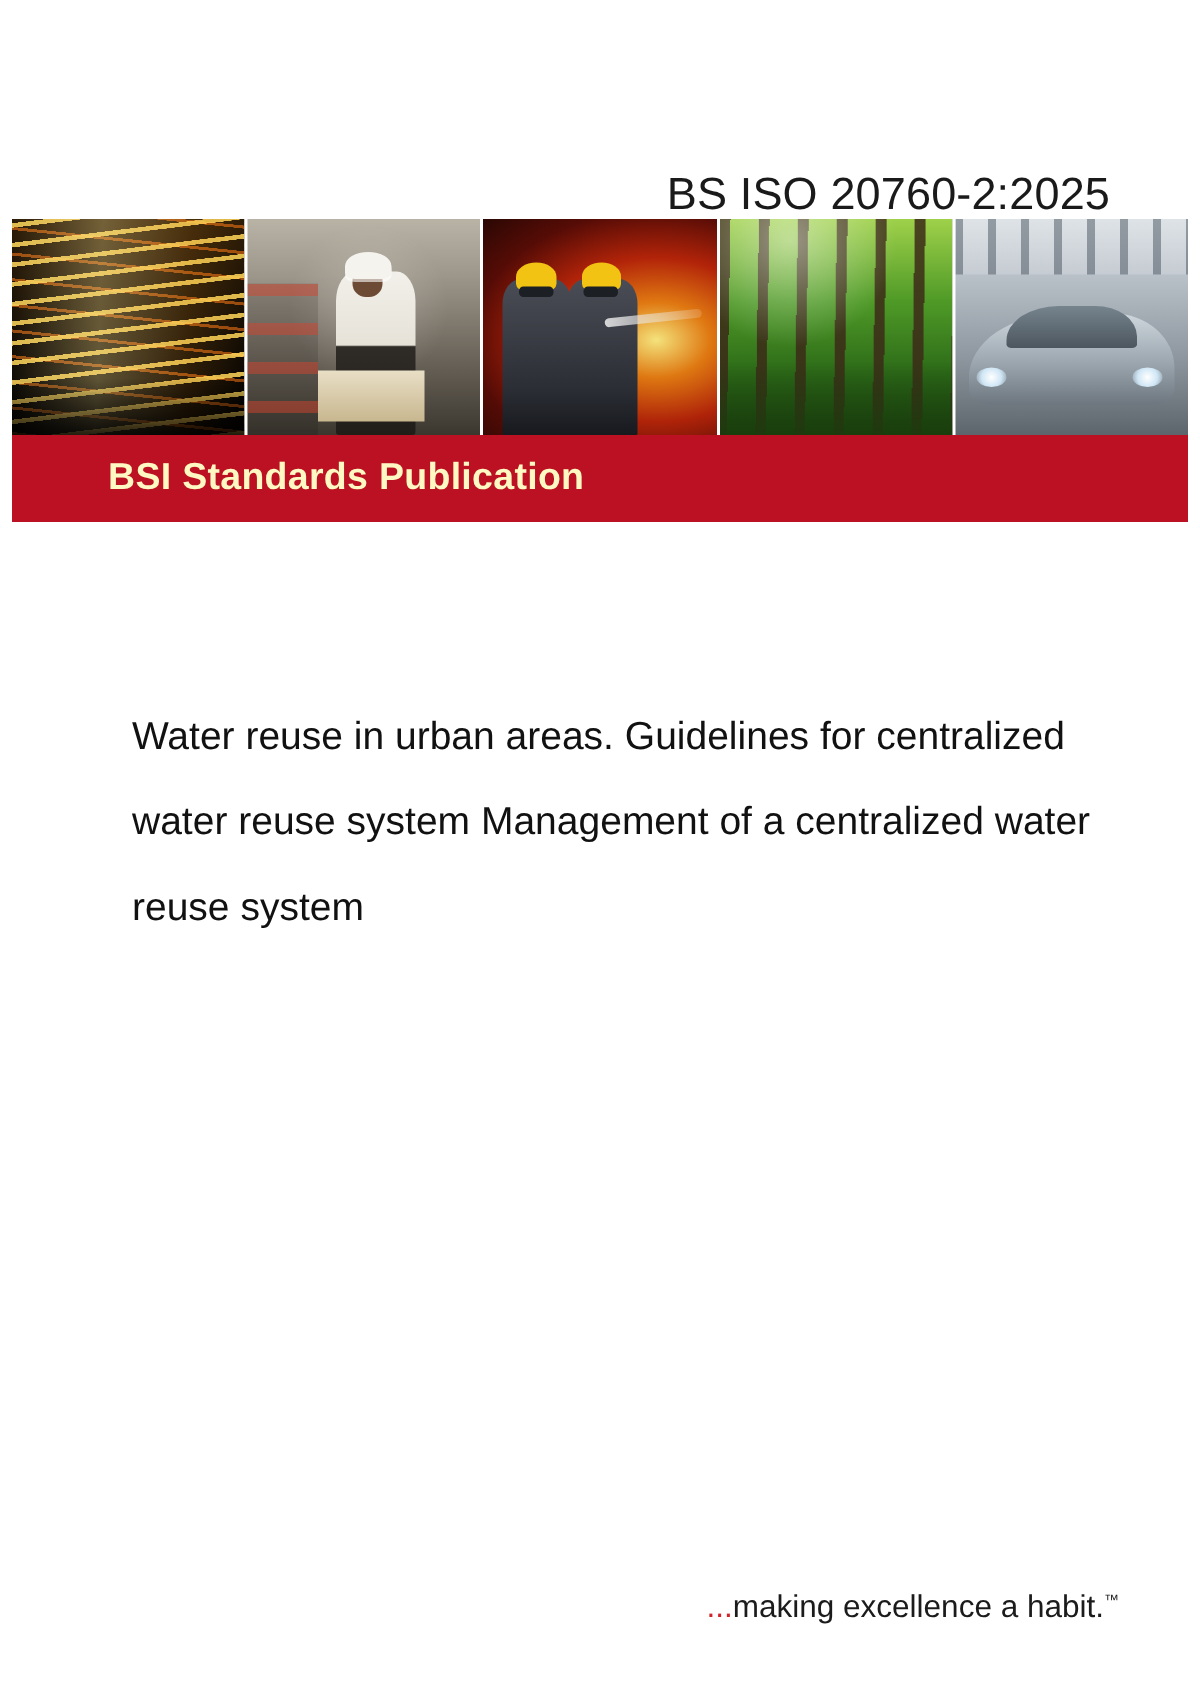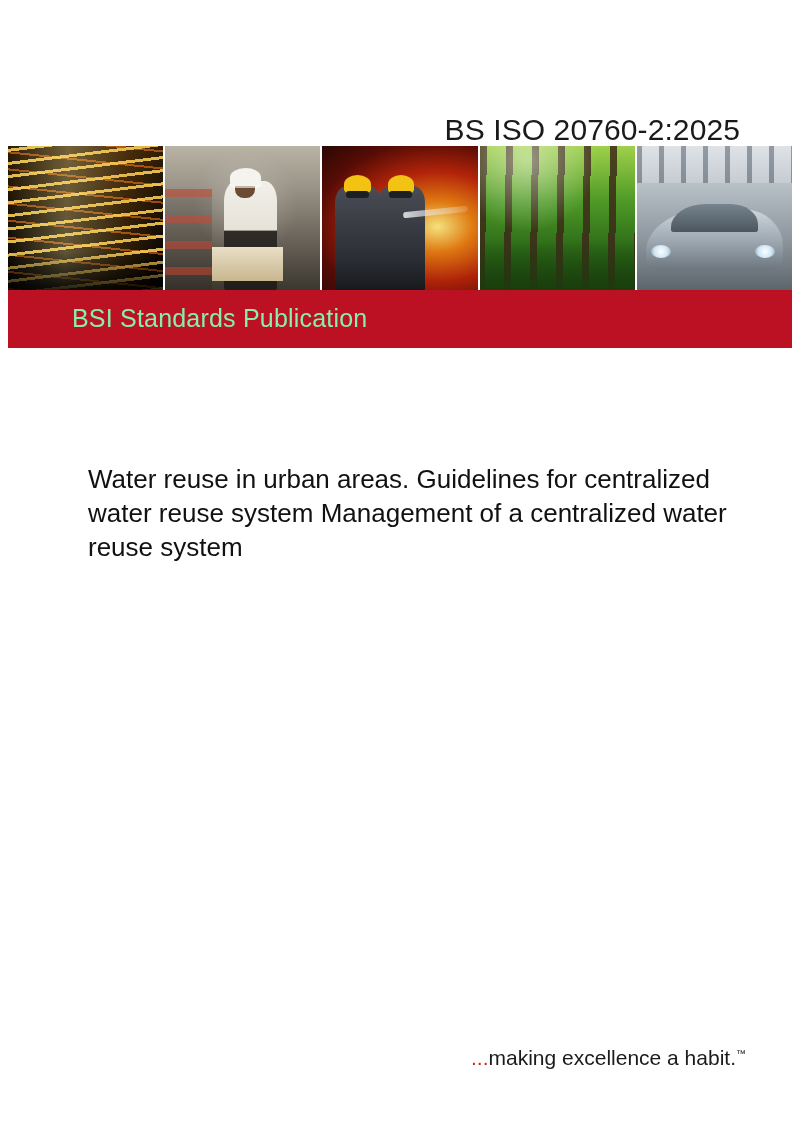--- a/index.html
+++ b/index.html
@@ -234,54 +234,54 @@
     left: 8px;
     width: 784px;
     height: 58px;
     background: #bb1122;
   }
   .red-band-text {
     position: absolute;
     left: 64px;
     top: 14px;
     font-size: 25px;
-    font-weight: normal;
-    color: #86efac;
+    font-weight: bold;
+    color: #fef9c3;
     letter-spacing: 0.2px;
   }
 
   
   .doc-title {
     position: absolute;
     top: 462px;
     left: 88px;
     width: 680px;
     font-size: 26px;
-    line-height: 34px;
+    line-height: 57px;
     color: #111111;
   }
 
   
   .bsi-logo {
     position: absolute;
     left: 68px;
     bottom: 48px;
     font-size: 62px;
     font-weight: bold;
     color: #1b1b1b;
     letter-spacing: -2px;
     line-height: 1;
     font-family: "DejaVu Sans", sans-serif;
   }
   .bsi-logo .dot { color: #d2232a; }
 
   .tagline {
     position: absolute;
     right: 54px;
-    bottom: 62px;
+    bottom: 48px;
     font-size: 21px;
     color: #1b1b1b;
     white-space: nowrap;
   }
   .tagline .lead { color: #d2232a; }
   .tagline .tm {
     font-size: 10px;
     vertical-align: super;
   }
 </style>

